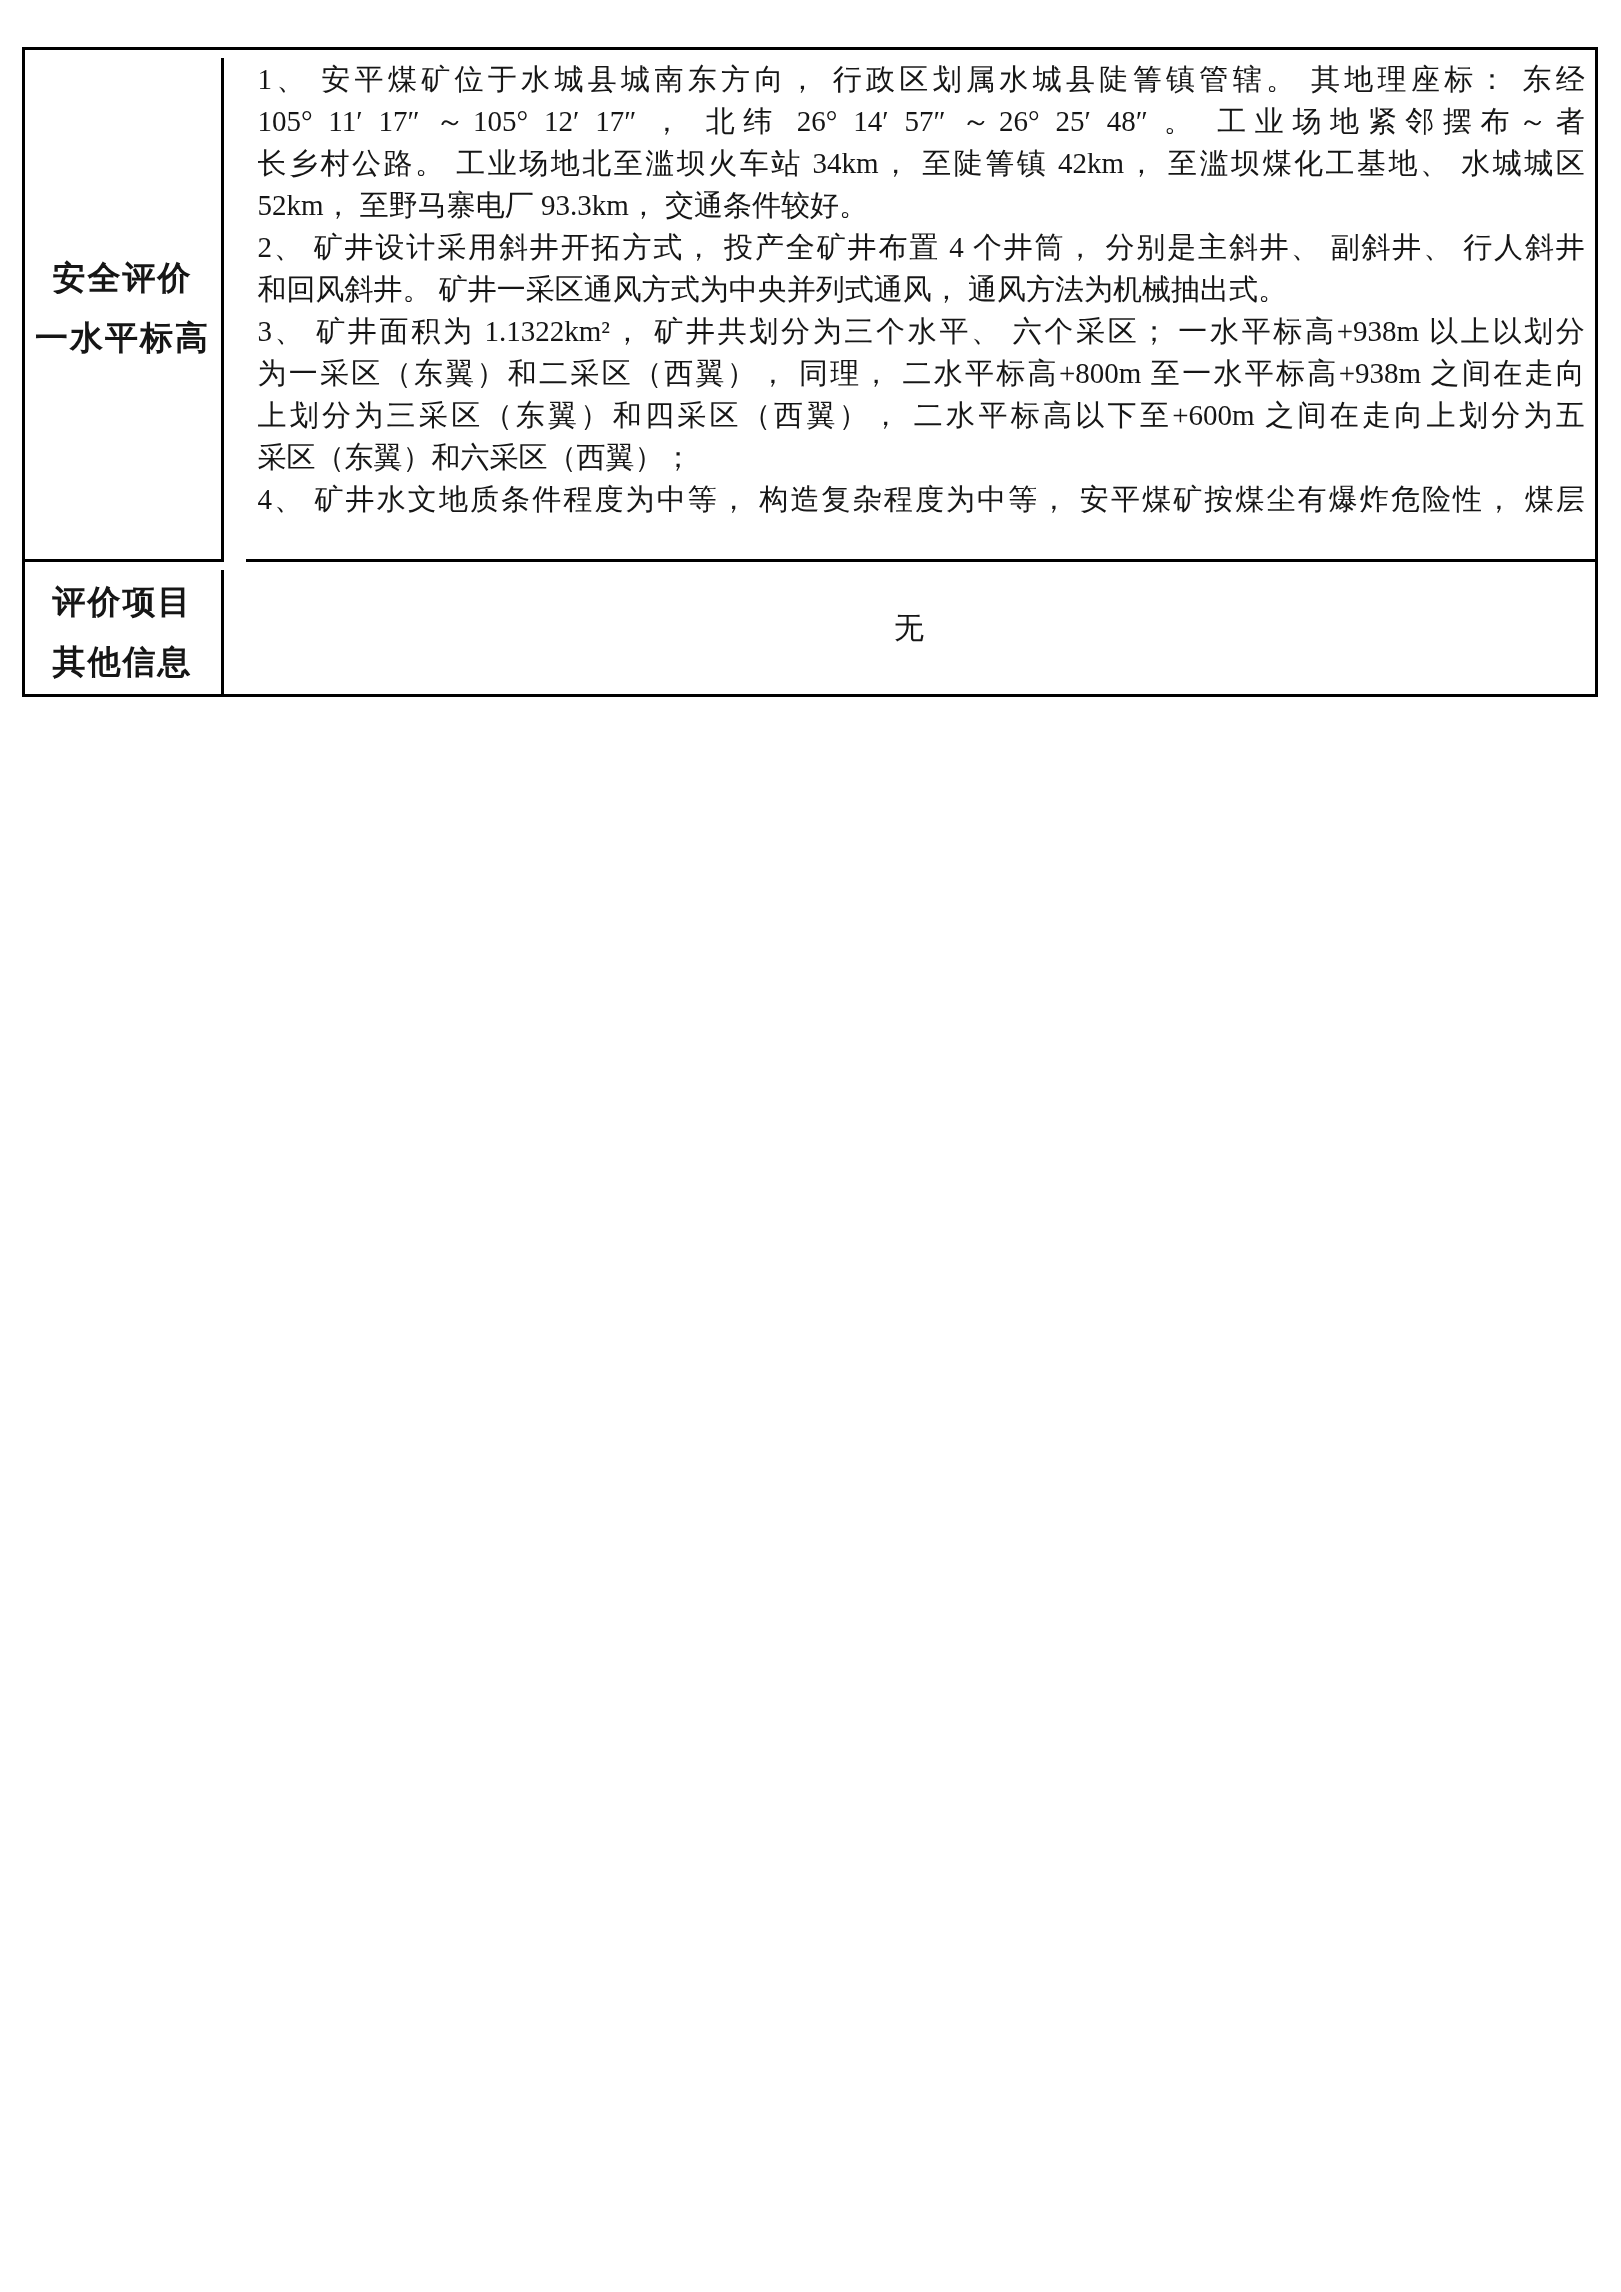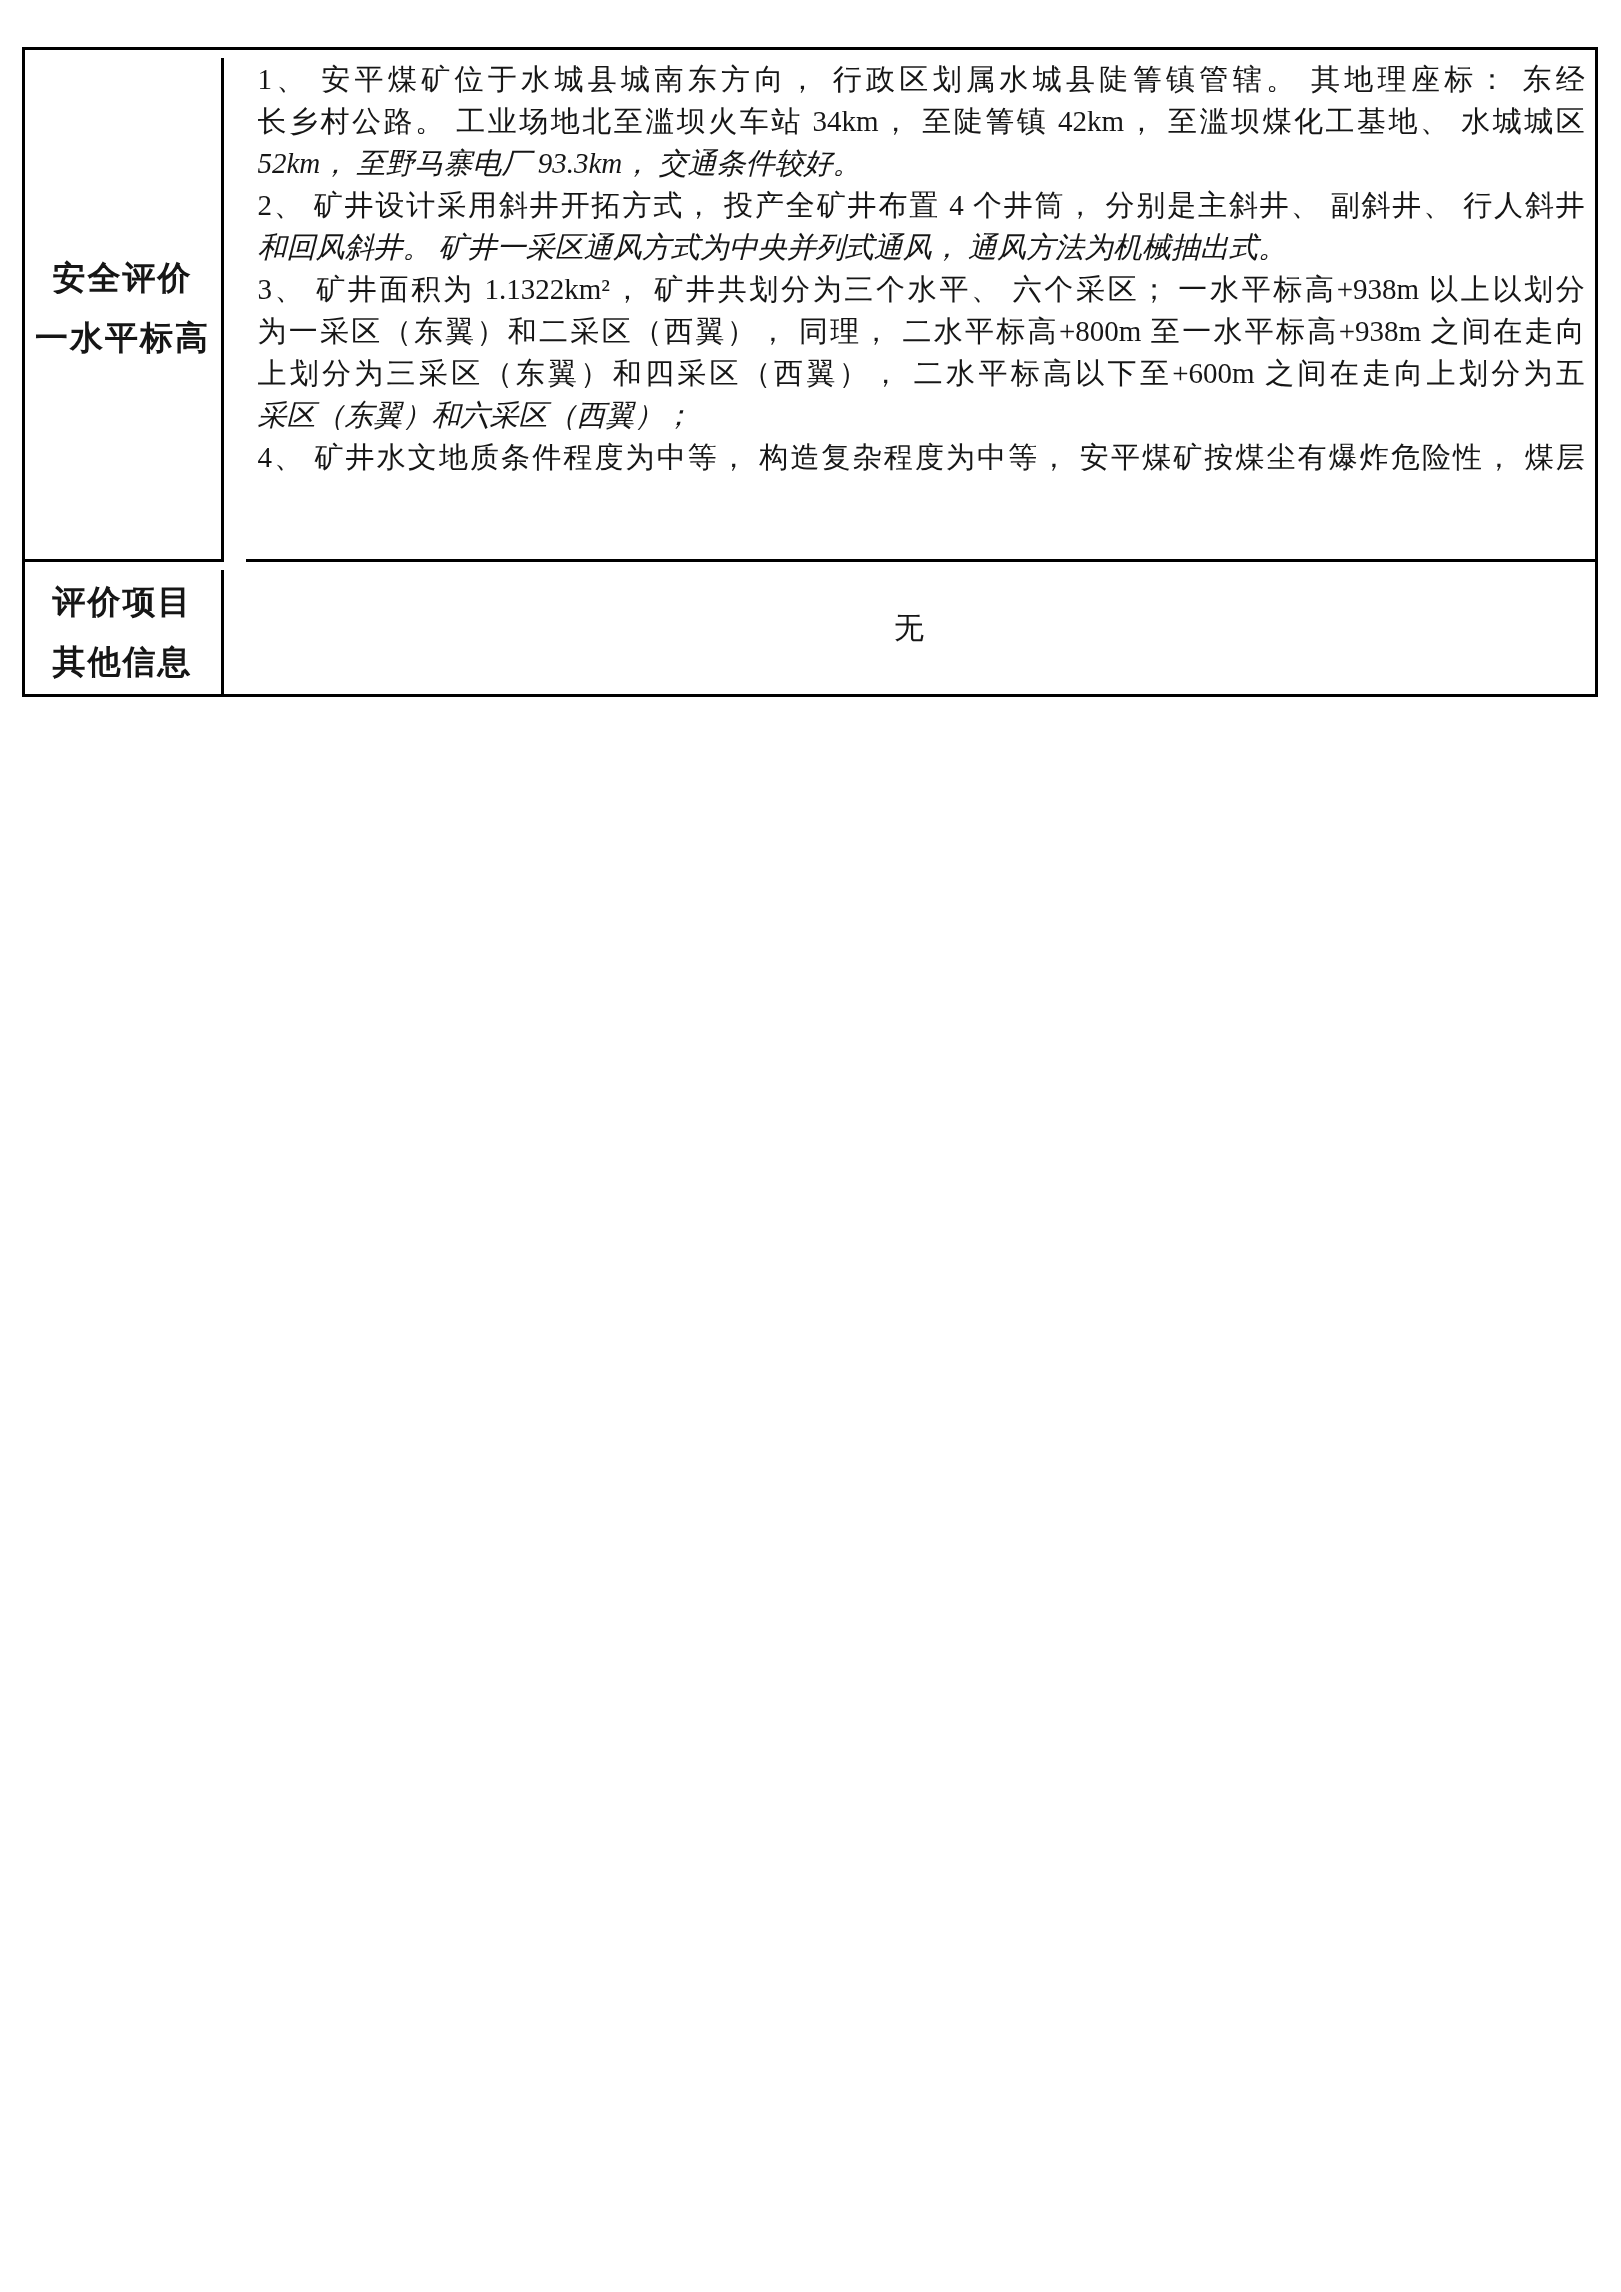--- a/index.html
+++ b/index.html
@@ -47,39 +47,40 @@
     margin-left: 22px;
   }
   .tline {
     font-size: 29px;
     line-height: 42px;
     text-align: justify;
     text-align-last: justify;
     text-justify: inter-ideograph;
     color: #161616;
   }
-  .tline.end { text-align-last: left; font-style: italic; }
+  .tline.end { text-align-last: left; }
   .other-body {
     display: flex; align-items: center; justify-content: center;
     font-size: 30px;
   }
 </style>
 </head>
 <body>
 
 <div class="page">
   <div class="doc-table">
 
     <div class="cell row1 hdr-cell">
       <span class="hdr-line">安全评价</span>
       <span class="hdr-line">一水平标高</span>
     </div>
 
     <div class="cell row1 intro-body">
       <div class="tline">1、 安平煤矿位于水城县城南东方向， 行政区划属水城县陡箐镇管辖。 其地理座标： 东经</div>
+      <div class="tline">105° 11′ 17″ ～105° 12′ 17″ ， 北纬 26° 14′ 57″ ～26° 25′ 48″ 。 工业场地紧邻摆布～者</div>
       <div class="tline">长乡村公路。 工业场地北至滥坝火车站 34km， 至陡箐镇 42km， 至滥坝煤化工基地、 水城城区</div>
       <div class="tline end">52km， 至野马寨电厂 93.3km， 交通条件较好。</div>
       <div class="tline">2、 矿井设计采用斜井开拓方式， 投产全矿井布置 4 个井筒， 分别是主斜井、 副斜井、 行人斜井</div>
       <div class="tline end">和回风斜井。 矿井一采区通风方式为中央并列式通风， 通风方法为机械抽出式。</div>
       <div class="tline">3、 矿井面积为 1.1322km²， 矿井共划分为三个水平、 六个采区； 一水平标高+938m 以上以划分</div>
       <div class="tline">为一采区（东翼）和二采区（西翼）， 同理， 二水平标高+800m 至一水平标高+938m 之间在走向</div>
       <div class="tline">上划分为三采区（东翼）和四采区（西翼）， 二水平标高以下至+600m 之间在走向上划分为五</div>
       <div class="tline end">采区（东翼）和六采区（西翼）；</div>
       <div class="tline">4、 矿井水文地质条件程度为中等， 构造复杂程度为中等， 安平煤矿按煤尘有爆炸危险性， 煤层</div>
     </div>

